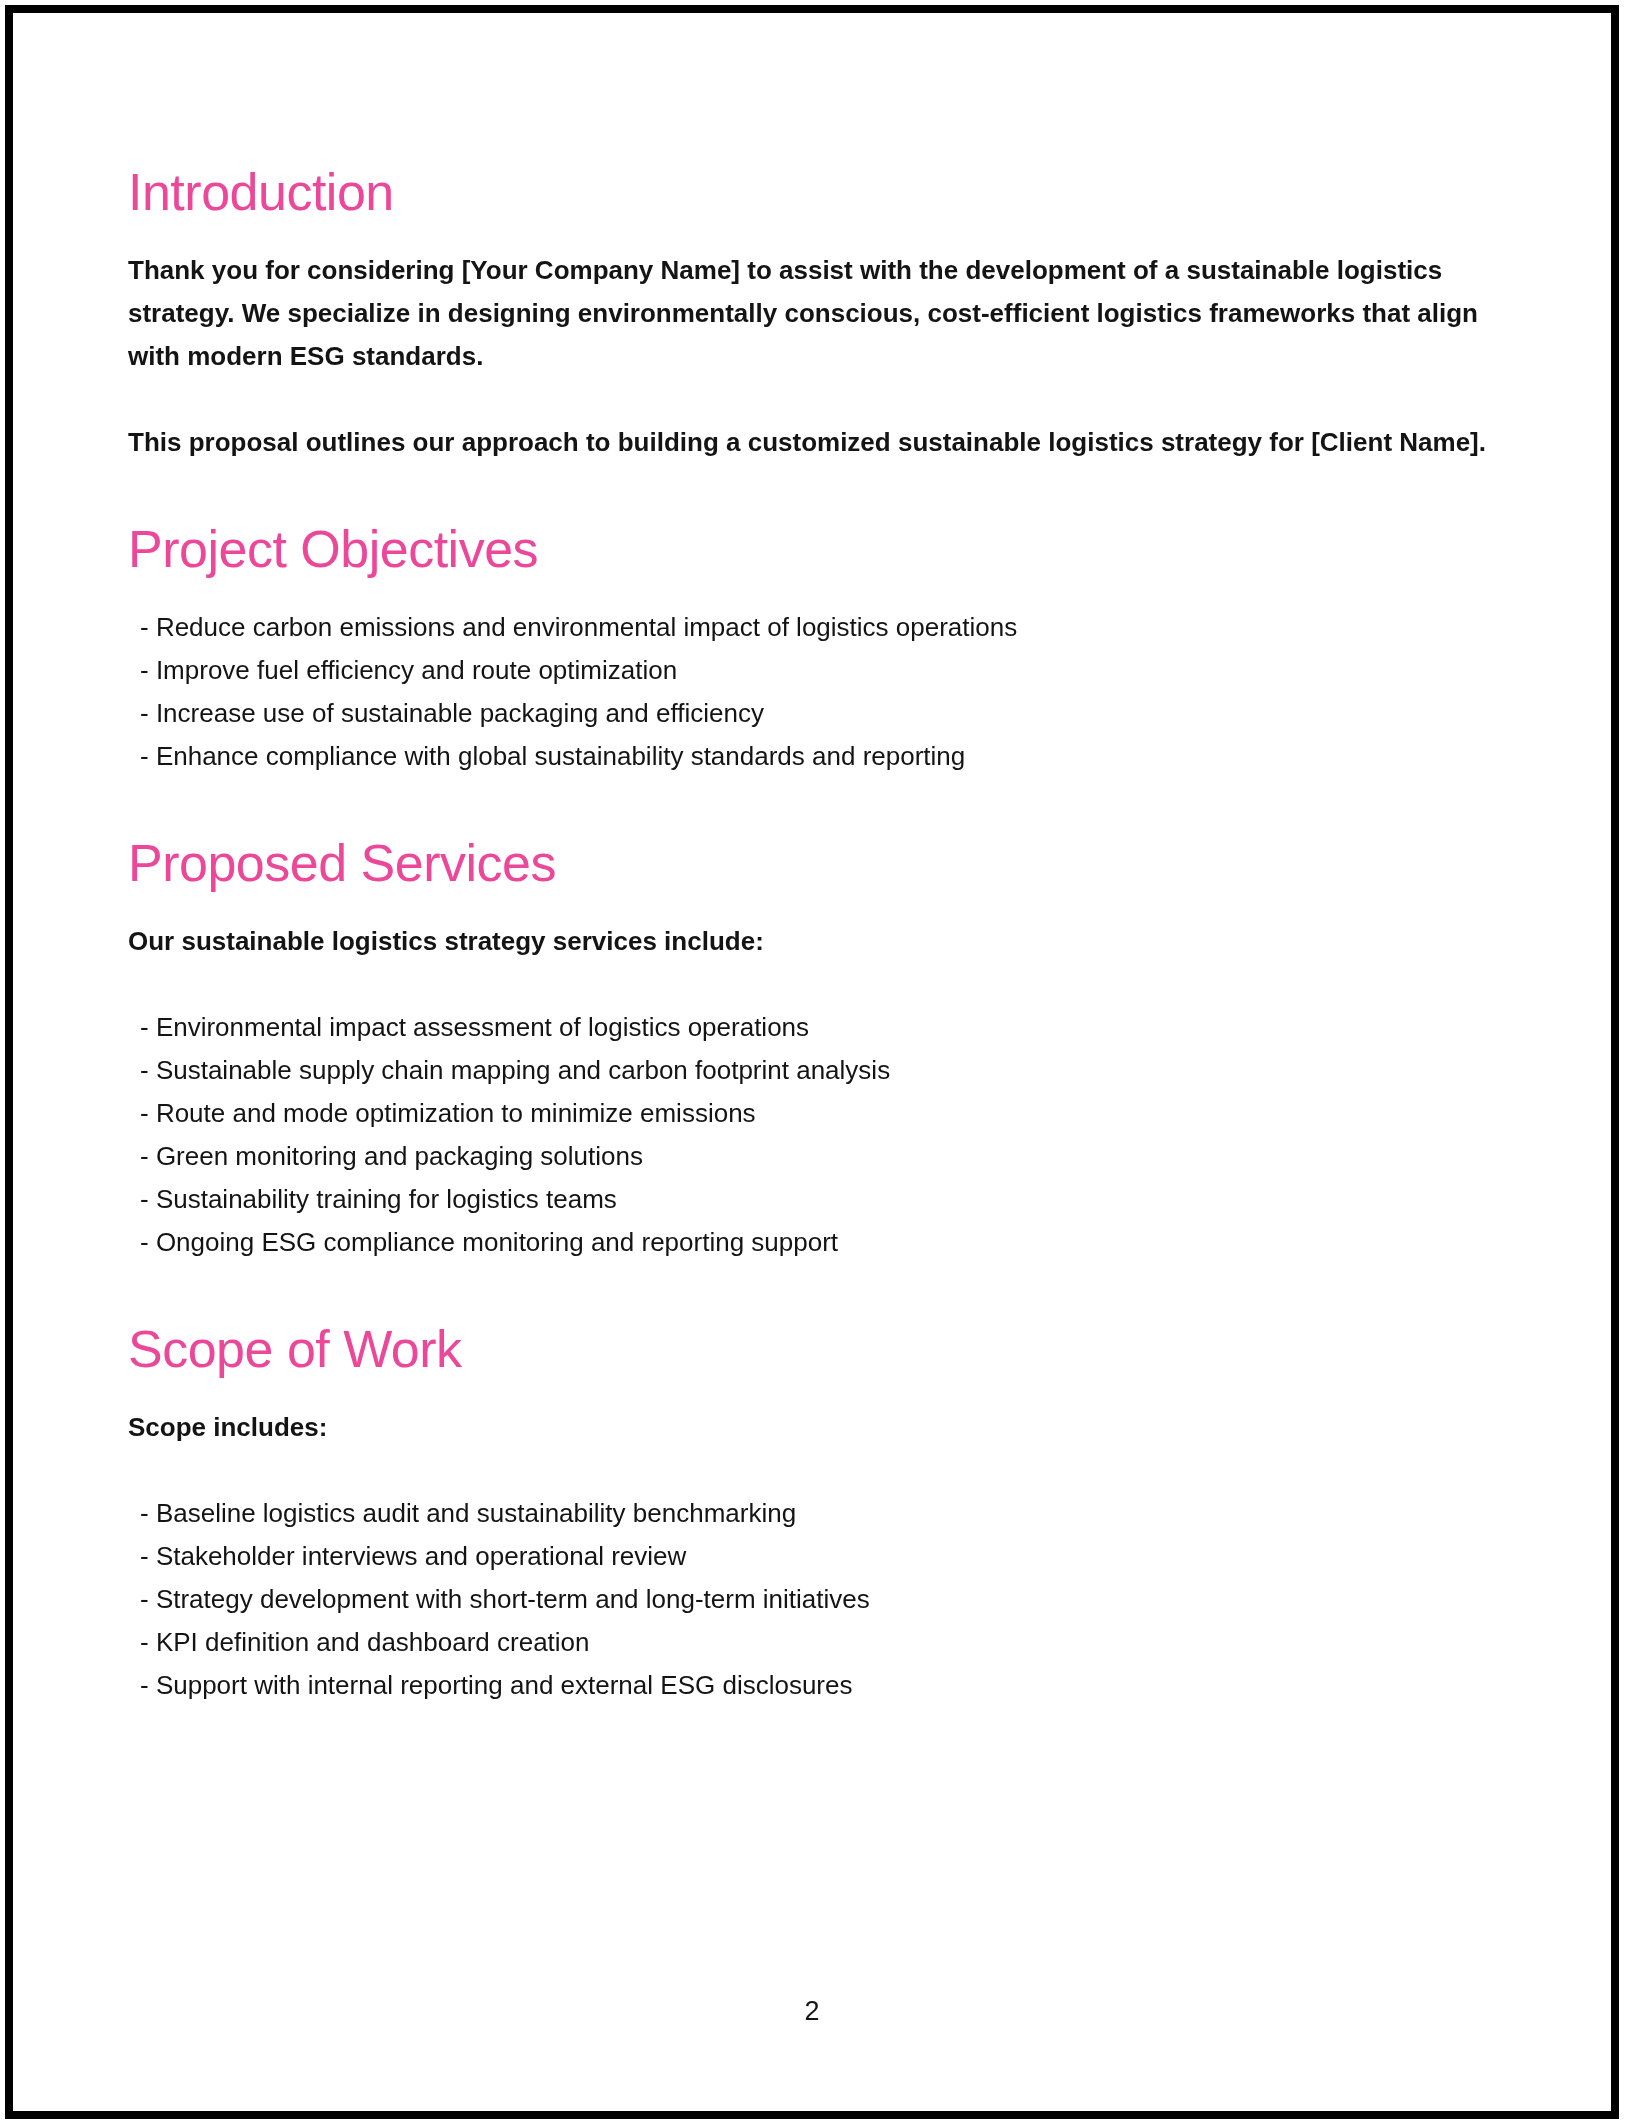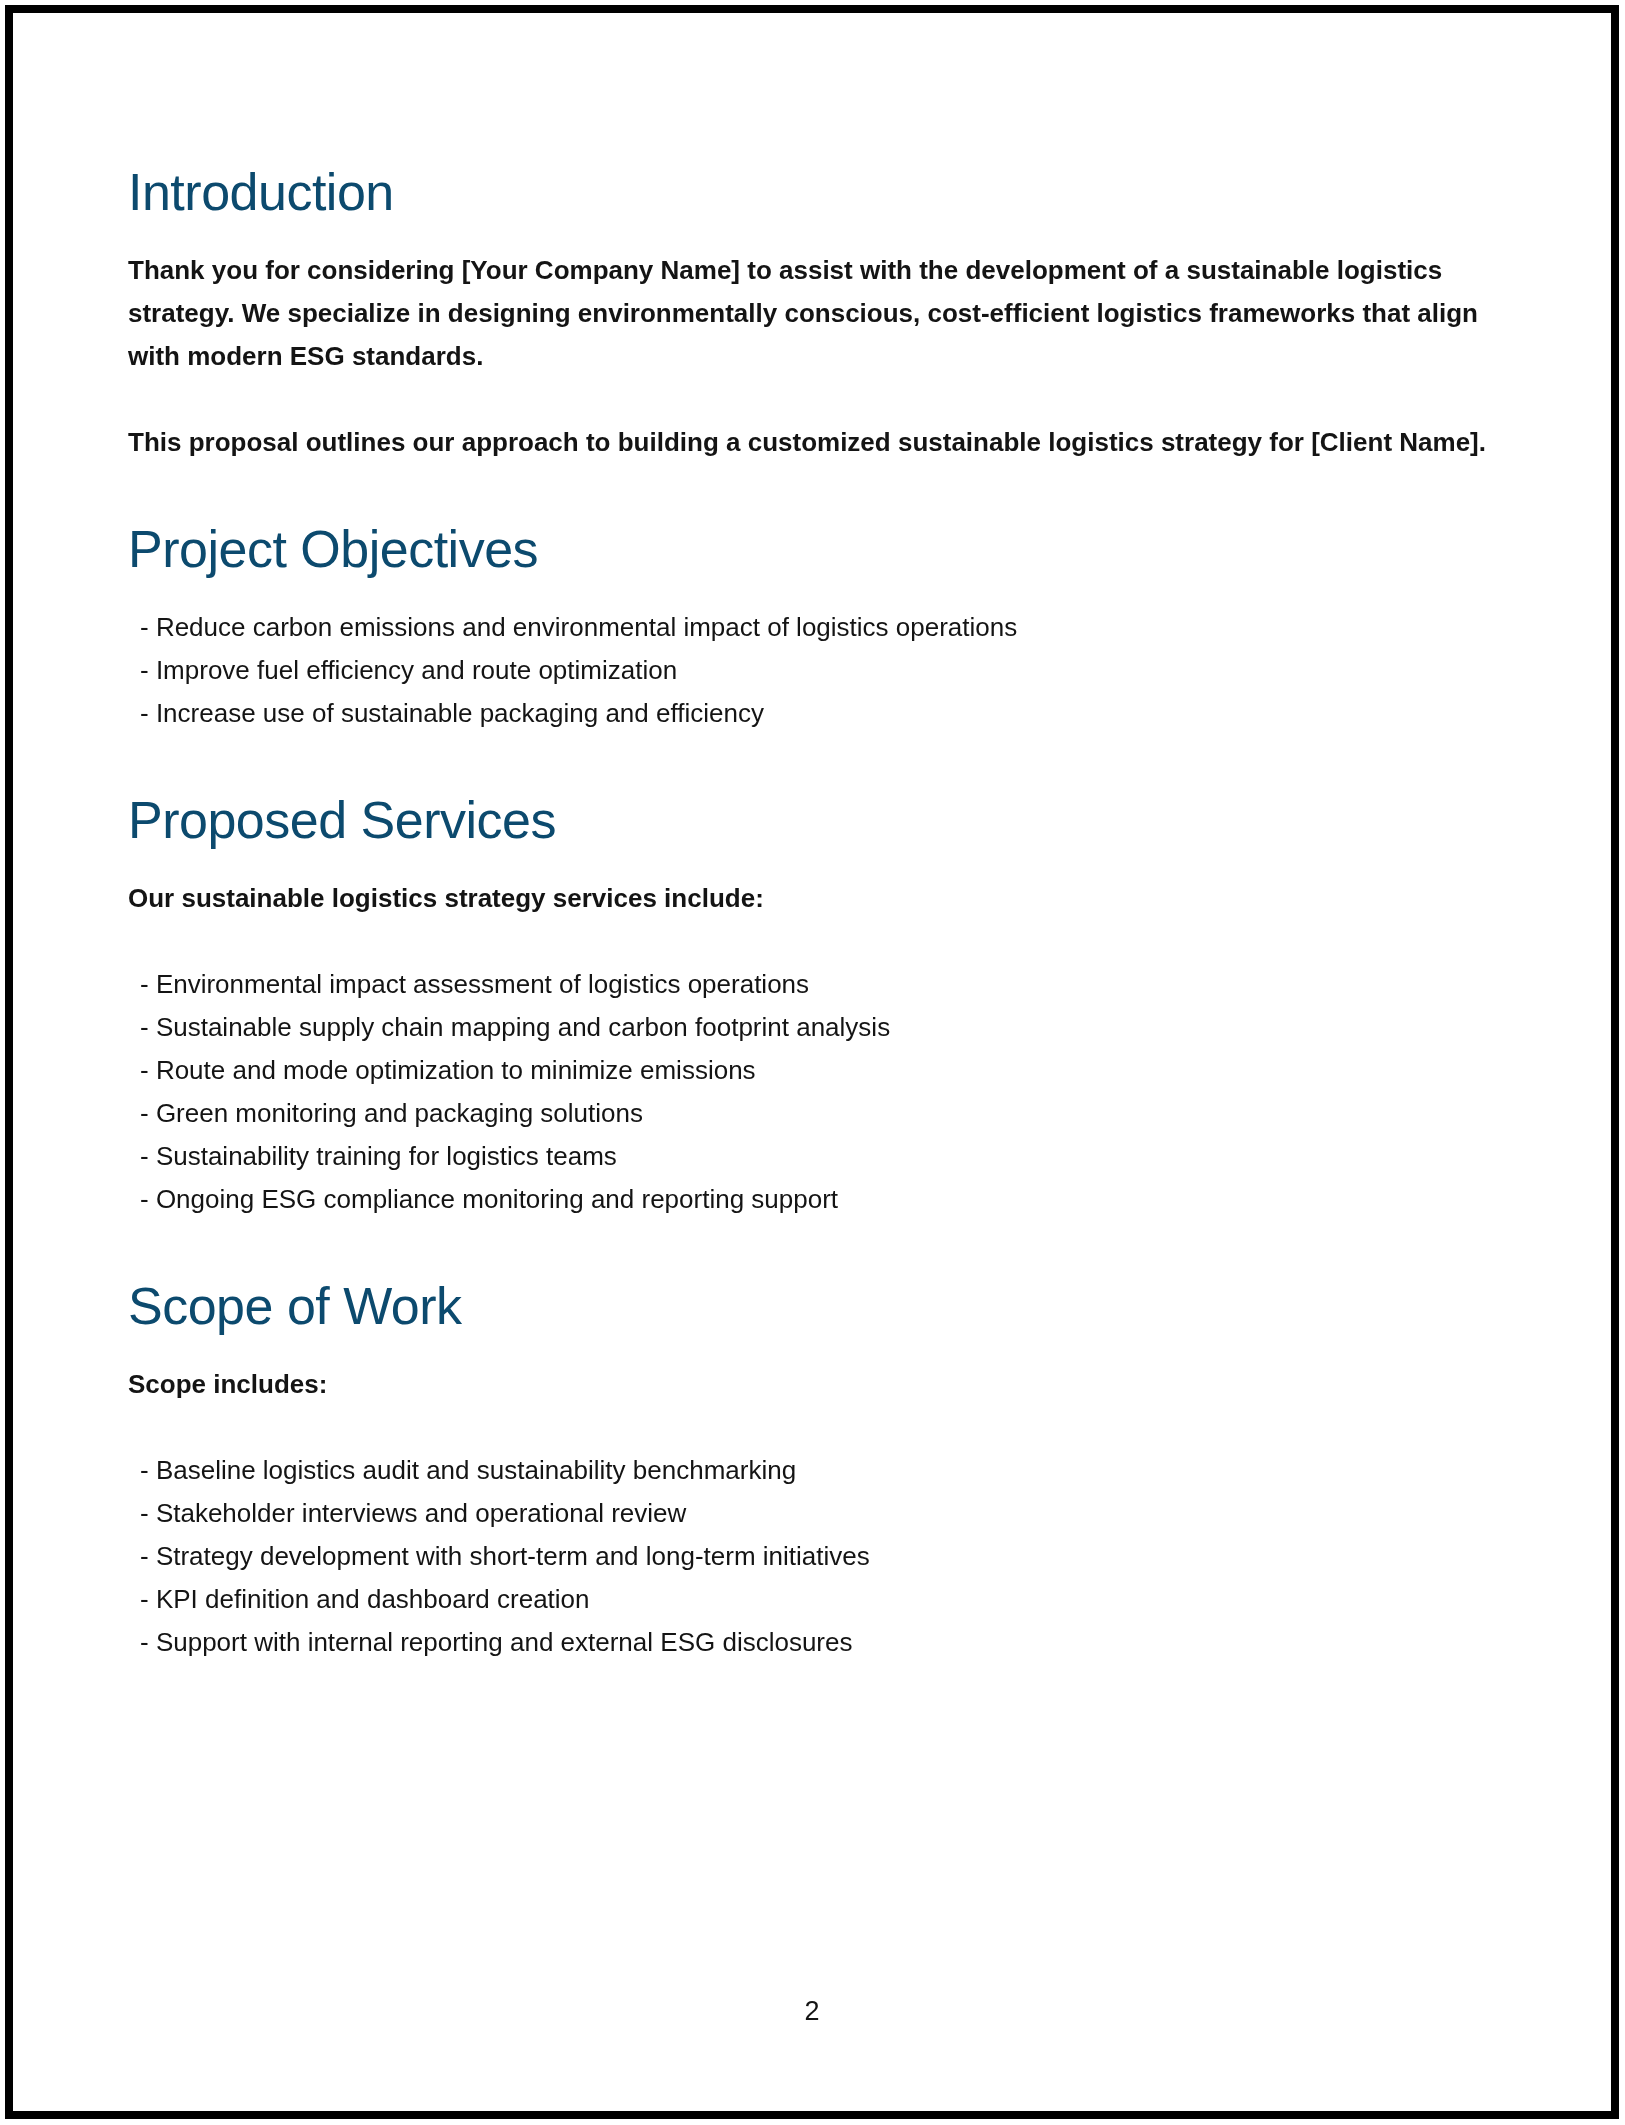--- a/index.html
+++ b/index.html
@@ -27,21 +27,21 @@
   .content {
     position: absolute;
     top: 0;
     left: 115px;
     right: 115px;
   }
   h1.doc-heading {
     font-size: 52px;
     line-height: 62px;
     font-weight: 400;
-    color: #0c4a6e;
+    color: #ec4899;
     margin: 54px 0 26px 0;
     letter-spacing: -0.5px;
   }
   h1.doc-heading.first {
     margin-top: 148px;
   }
   p.doc-paragraph {
     font-size: 26px;
     line-height: 43px;
     font-weight: 700;
@@ -75,20 +75,21 @@
 
     <h1 class="doc-heading first">Introduction</h1>
     <p class="doc-paragraph">Thank you for considering [Your Company Name] to assist with the development of a sustainable logistics strategy. We specialize in designing environmentally conscious, cost-efficient logistics frameworks that align with modern ESG standards.</p>
     <p class="doc-paragraph">This proposal outlines our approach to building a customized sustainable logistics strategy for [Client Name].</p>
 
     <h1 class="doc-heading">Project Objectives</h1>
     <div class="bullet-list">
       <div class="bullet-line">- Reduce carbon emissions and environmental impact of logistics operations</div>
       <div class="bullet-line">- Improve fuel efficiency and route optimization</div>
       <div class="bullet-line">- Increase use of sustainable packaging and efficiency</div>
+      <div class="bullet-line">- Enhance compliance with global sustainability standards and reporting</div>
     </div>
 
     <h1 class="doc-heading">Proposed Services</h1>
     <p class="doc-paragraph">Our sustainable logistics strategy services include:</p>
     <div class="bullet-list">
       <div class="bullet-line">- Environmental impact assessment of logistics operations</div>
       <div class="bullet-line">- Sustainable supply chain mapping and carbon footprint analysis</div>
       <div class="bullet-line">- Route and mode optimization to minimize emissions</div>
       <div class="bullet-line">- Green monitoring and packaging solutions</div>
       <div class="bullet-line">- Sustainability training for logistics teams</div>

